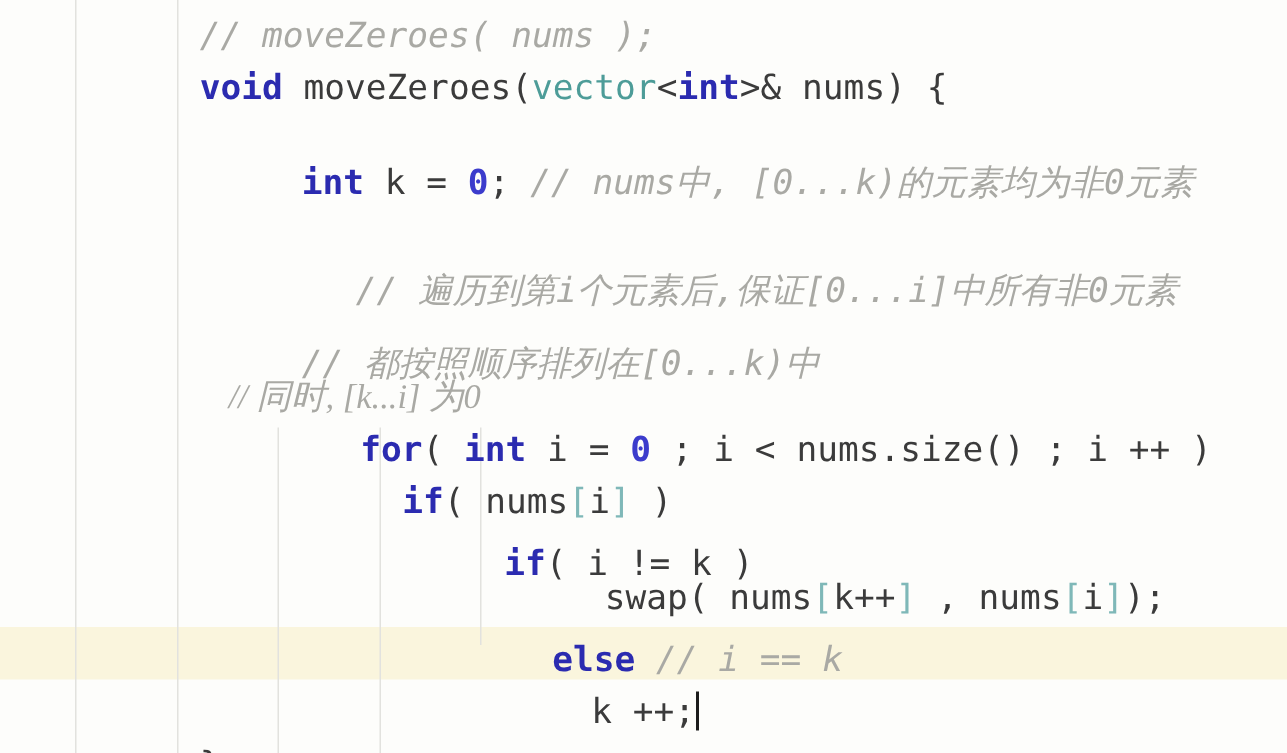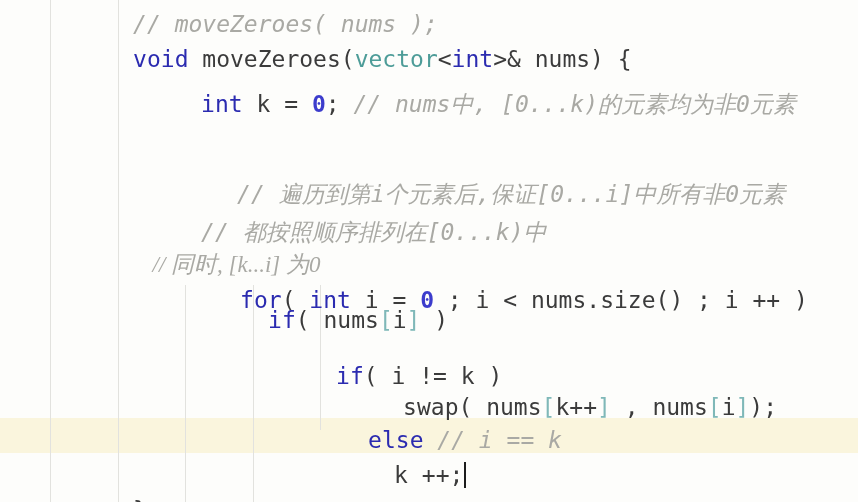--- a/index.html
+++ b/index.html
@@ -62,21 +62,21 @@
   .code-line {
     position: absolute;
     left: 0;
     width: 858px;
     height: 35px;
     white-space: pre;
     color: #3b3b3b;
   }
 
   
-  .kw      { color: #2b2bb0; font-weight: normal; text-align: center; }
+  .kw      { color: #2b2bb0; font-weight: bold; text-align: center; }
   .type    { color: #4d9c98; margin-top: 20px; }
   .num     { color: #3c3ccc; font-weight: bold; }
   .cmt     { color: #a9a9a4; font-style: italic; }
   .brk     { color: #7fb8b8; }
   .plain   { color: #3b3b3b; }
   .fn      { color: #3b3b3b; margin-top: 34px; }
 
   
   .caret {
     display: inline-block;
@@ -117,49 +117,49 @@
   <div class="code-layer">
 
     <div class="clipped-top">
       <span class="cmt" style="margin-left:50px;">// moveZeroes( nums );</span>
     </div>
 
     <div class="code-line" style="top:7px;">
       <span style="display:inline-block;width:50px;"></span><span class="kw">void</span><span class="fn"> moveZeroes(</span><span class="type">vector</span><span class="plain">&lt;</span><span class="kw">int</span><span class="plain">&gt;</span><span class="plain">&amp; nums) {</span>
     </div>
 
-    <div class="code-line" style="top:52px;">
+    <div class="code-line" style="top:70px;">
       <span style="display:inline-block;width:118px;"></span><span class="kw">int</span><span class="plain"> k = </span><span class="num">0</span><span class="plain">; </span><span class="cmt">// nums中, [0...k)的元素均为非0元素</span>
     </div>
 
     <div class="code-line" style="top:142px;padding-left:36px;">
       <span style="display:inline-block;width:118px;"></span><span class="cmt">// 遍历到第i个元素后,保证[0...i]中所有非0元素</span>
     </div>
 
-    <div class="code-line" style="top:180px;">
+    <div class="code-line" style="top:191px;">
       <span style="display:inline-block;width:118px;"></span><span class="cmt">// 都按照顺序排列在[0...k)中</span>
     </div>
 
     <div class="code-line" style="top:212px;font-family:Liberation Serif, serif;">
       <span style="display:inline-block;width:118px;"></span><span class="cmt">// 同时, [k...i] 为0</span>
     </div>
 
     <div class="code-line" style="top:248px;padding-left:39px;">
       <span style="display:inline-block;width:118px;"></span><span class="kw">for</span><span class="plain">( </span><span class="kw">int</span><span class="plain"> i = </span><span class="num">0</span><span class="plain"> ; i &lt; nums.size() ; i ++ )</span>
     </div>
 
-    <div class="code-line" style="top:268px;">
+    <div class="code-line" style="top:283px;">
       <span style="display:inline-block;width:185px;"></span><span class="kw">if</span><span class="plain">( nums</span><span class="brk">[</span><span class="plain">i</span><span class="brk">]</span><span class="plain"> )</span>
     </div>
 
     <div class="code-line" style="top:324px;">
       <span style="display:inline-block;width:253px;"></span><span class="kw">if</span><span class="plain">( i != k )</span>
     </div>
 
-    <div class="code-line" style="top:355px;">
+    <div class="code-line" style="top:347px;">
       <span style="display:inline-block;width:320px;"></span><span class="plain">swap( nums</span><span class="brk">[</span><span class="plain">k++</span><span class="brk">]</span><span class="plain"> , nums</span><span class="brk">[</span><span class="plain">i</span><span class="brk">]</span><span class="plain">);</span>
     </div>
 
     <div class="code-line" style="top:388px;margin-left:32px;">
       <span style="display:inline-block;width:253px;"></span><span class="kw">else</span><span class="cmt"> // i == k</span>
     </div>
 
     <div class="code-line" style="top:423px;">
       <span style="display:inline-block;width:311px;"></span><span class="plain">k ++;</span><span class="caret"></span>
     </div>

